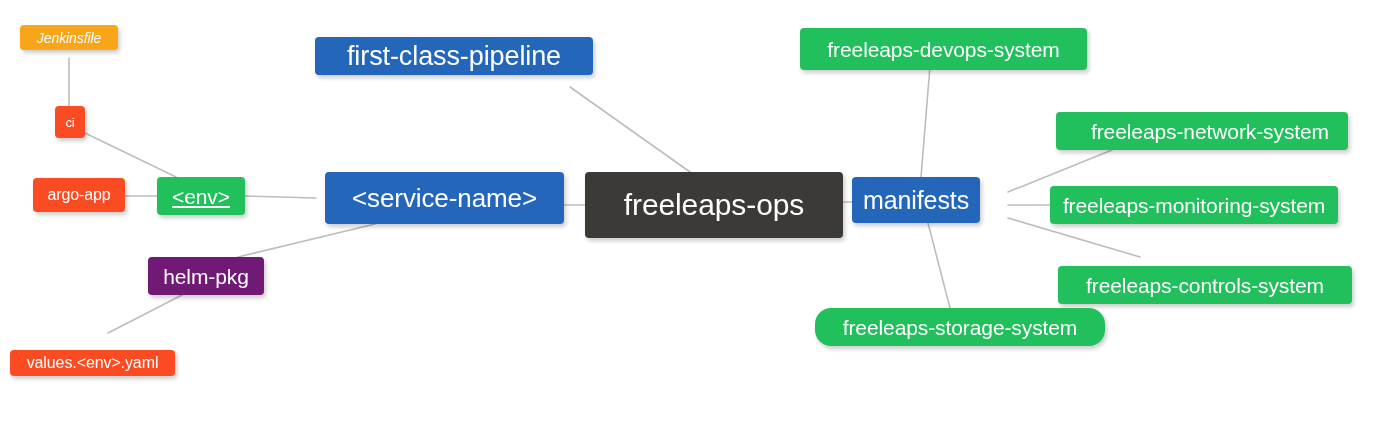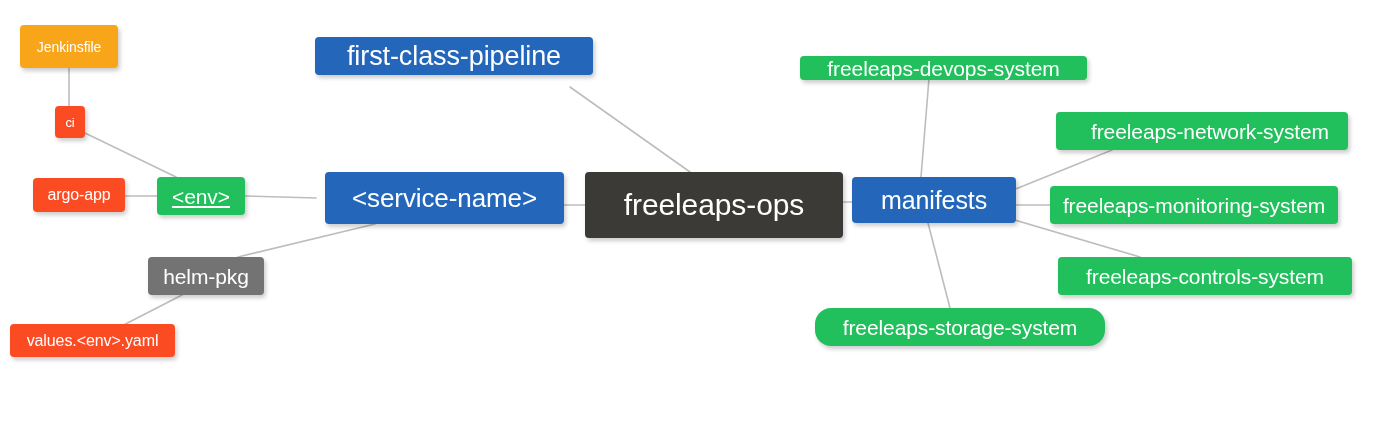--- a/index.html
+++ b/index.html
@@ -68,50 +68,50 @@
   <div id="node-layer">
       <div class="node" style="left: 585px; top: 172px; width: 258px; height: 66px; background: rgb(60, 58, 54); font-size: 30px;">
         <span class="node-label">freeleaps-ops</span>
       </div>
       <div class="node" style="left: 316px; top: 172px; width: 239px; height: 52px; background: rgb(36, 103, 186); font-size: 26px; margin-left: 9px;">
         <span class="node-label">&lt;service-name&gt;</span>
       </div>
       <div class="node" style="left: 315px; top: 37px; width: 278px; height: 38px; background: rgb(36, 103, 186); font-size: 27px;">
         <span class="node-label">first-class-pipeline</span>
       </div>
-      <div class="node" style="left: 852px; top: 177px; width: 164px; height: 46px; background: rgb(36, 103, 186); font-size: 25px;">
+      <div class="node" style="left: 852px; top: 177px; width: 128px; height: 46px; background: rgb(36, 103, 186); font-size: 25px;">
         <span class="node-label">manifests</span>
       </div>
       <div class="node" style="left: 157px; top: 177px; width: 88px; height: 38px; background: rgb(33, 192, 92); font-size: 21px; text-decoration: underline;">
         <span class="node-label">&lt;env&gt;</span>
       </div>
-      <div class="node" style="left: 148px; top: 257px; width: 116px; height: 38px; background: #737373; font-size: 21px;">
+      <div class="node" style="left: 148px; top: 257px; width: 116px; height: 38px; background: #701a75; font-size: 21px;">
         <span class="node-label">helm-pkg</span>
       </div>
       <div class="node" style="left: 55px; top: 106px; width: 30px; height: 32px; background: rgb(250, 75, 34); font-size: 13px;">
         <span class="node-label">ci</span>
       </div>
-      <div class="node" style="left: 20px; top: 25px; width: 98px; height: 43px; background: rgb(249, 165, 26); font-size: 14px;">
+      <div class="node" style="left: 20px; top: 25px; width: 98px; height: 25px; background: rgb(249, 165, 26); font-size: 14px; font-style: italic;">
         <span class="node-label">Jenkinsfile</span>
       </div>
       <div class="node" style="left: 33px; top: 178px; width: 92px; height: 34px; background: rgb(250, 75, 34); font-size: 16px; text-align: center;">
         <span class="node-label">argo-app</span>
       </div>
-      <div class="node" style="left: 10px; top: 324px; width: 165px; height: 33px; background: rgb(250, 75, 34); font-size: 16px;">
+      <div class="node" style="left: 10px; top: 350px; width: 165px; height: 26px; background: rgb(250, 75, 34); font-size: 16px;">
         <span class="node-label">values.&lt;env&gt;.yaml</span>
       </div>
-      <div class="node" style="left: 800px; top: 28px; width: 287px; height: 24px; background: rgb(33, 192, 92); font-size: 21px; margin-top: 28px;">
+      <div class="node" style="left: 800px; top: 28px; width: 287px; height: 42px; background: rgb(33, 192, 92); font-size: 21px;">
         <span class="node-label">freeleaps-devops-system</span>
       </div>
       <div class="node" style="left: 1056px; top: 112px; width: 292px; height: 38px; background: rgb(33, 192, 92); font-size: 21px; padding-left: 16px;">
         <span class="node-label">freeleaps-network-system</span>
       </div>
       <div class="node" style="left: 1050px; top: 186px; width: 288px; height: 38px; background: rgb(33, 192, 92); font-size: 21px;">
         <span class="node-label">freeleaps-monitoring-system</span>
       </div>
-      <div class="node" style="left: 1058px; top: 257px; width: 294px; height: 38px; background: rgb(33, 192, 92); font-size: 21px;">
+      <div class="node" style="left: 1058px; top: 266px; width: 294px; height: 38px; background: rgb(33, 192, 92); font-size: 21px;">
         <span class="node-label">freeleaps-controls-system</span>
       </div>
       <div class="node" style="left: 815px; top: 308px; width: 290px; height: 38px; background: rgb(33, 192, 92); font-size: 21px; border-radius: 16px;">
         <span class="node-label">freeleaps-storage-system</span>
       </div>
     </div>
 </div>
 
 </body></html>

